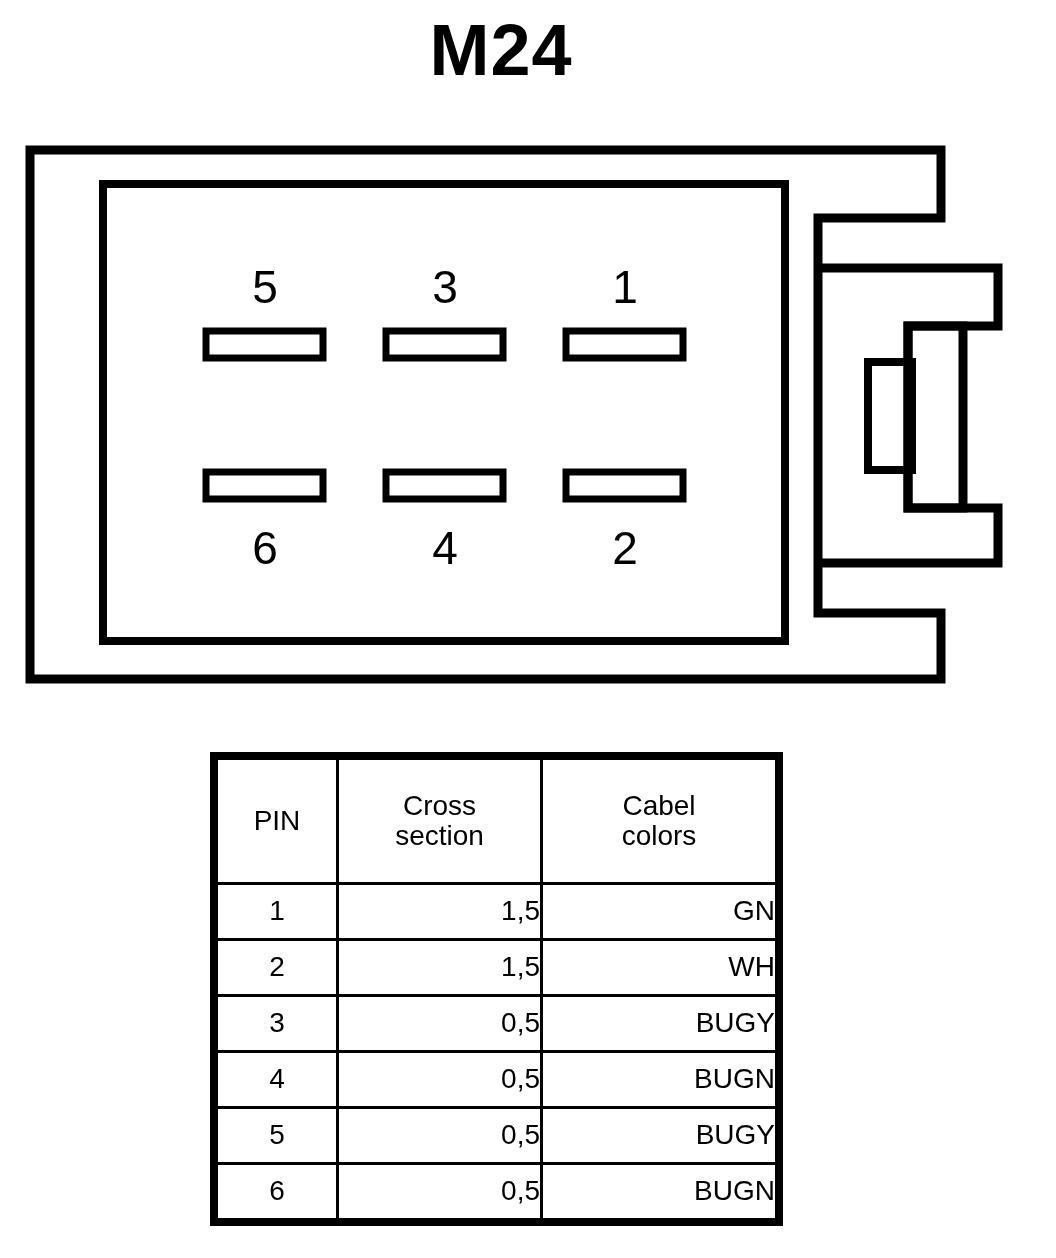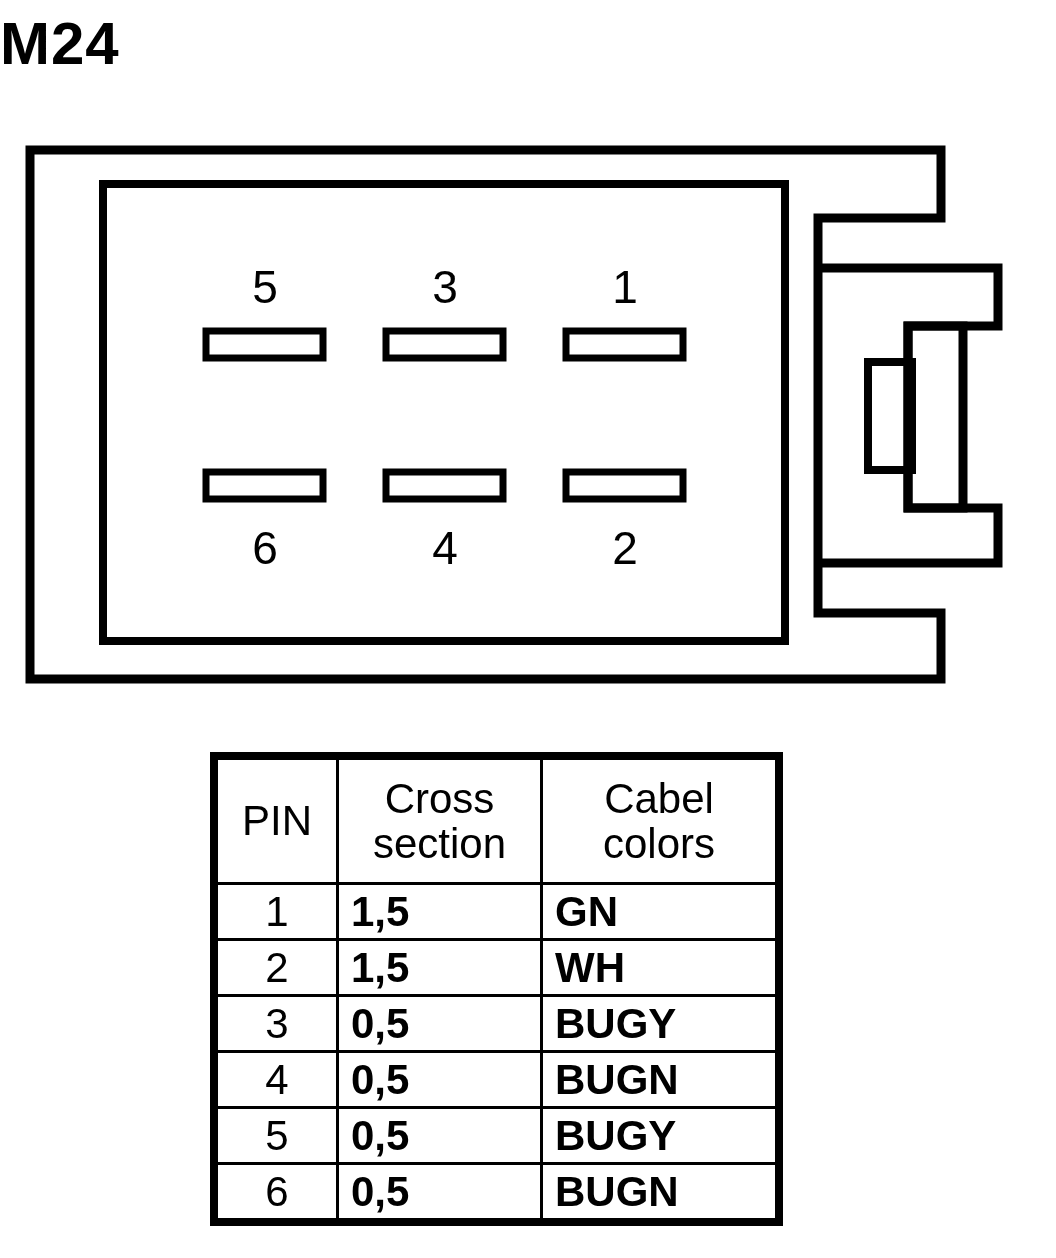--- a/index.html
+++ b/index.html
@@ -16,22 +16,22 @@
     color: #000000;
     overflow: hidden;
   }
 
   
   #connector-title {
     position: absolute;
     left: 0;
     top: 14px;
     width: 1002px;
-    text-align: left;
-    font-size: 60px;
+    text-align: center;
+    font-size: 72px;
     font-weight: bold;
     letter-spacing: 1px;
     line-height: 1;
     font-family: "Liberation Sans", sans-serif;
   }
 
   
   #connector-drawing {
     position: absolute;
     left: 0;
@@ -63,43 +63,42 @@
     table-layout: fixed;
     background: #ffffff;
   }
   #pinout-table col.col-pin      { width: 121px; }
   #pinout-table col.col-section  { width: 204px; }
   #pinout-table col.col-colors   { width: 235px; }
 
   #pinout-table th,
   #pinout-table td {
     border: 3px solid #000000;
-    font-size: 42px;
+    font-size: 28px;
     font-weight: normal;
     font-family: "Liberation Sans", sans-serif;
     line-height: 1.08;
     padding: 0;
     vertical-align: middle;
   }
   #pinout-table thead th {
     height: 122px;
     text-align: center;
     padding: 0 6px;
   }
   #pinout-table tbody td {
     height: 53px;
   }
   #pinout-table td.cell-pin {
     text-align: center;
   }
   #pinout-table td.cell-section,
   #pinout-table td.cell-colors {
-    text-align: left;
+    text-align: right;
     padding-left: 12px;
-    font-weight: bold;
   }
   
   #pinout-table {
     outline: 5px solid #000000;
     outline-offset: 0px;
   }
 </style>
 </head>
 <body>
 

